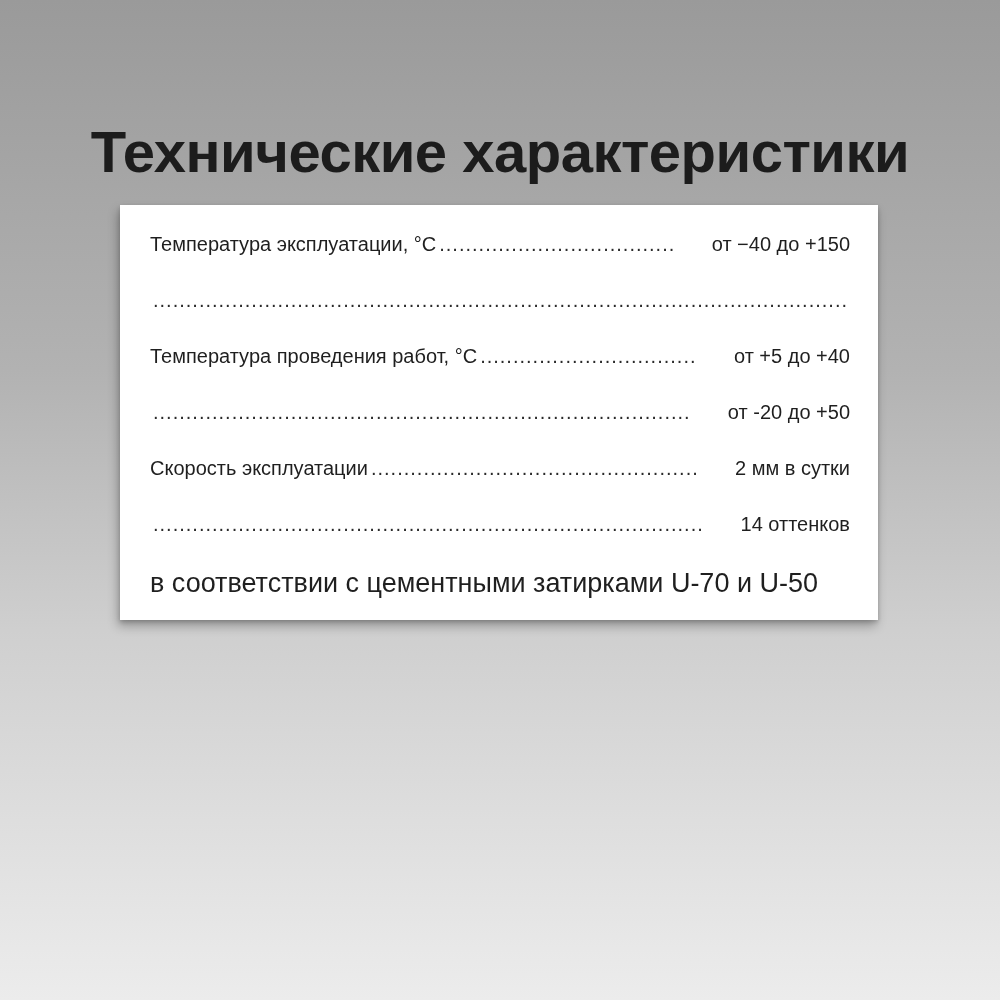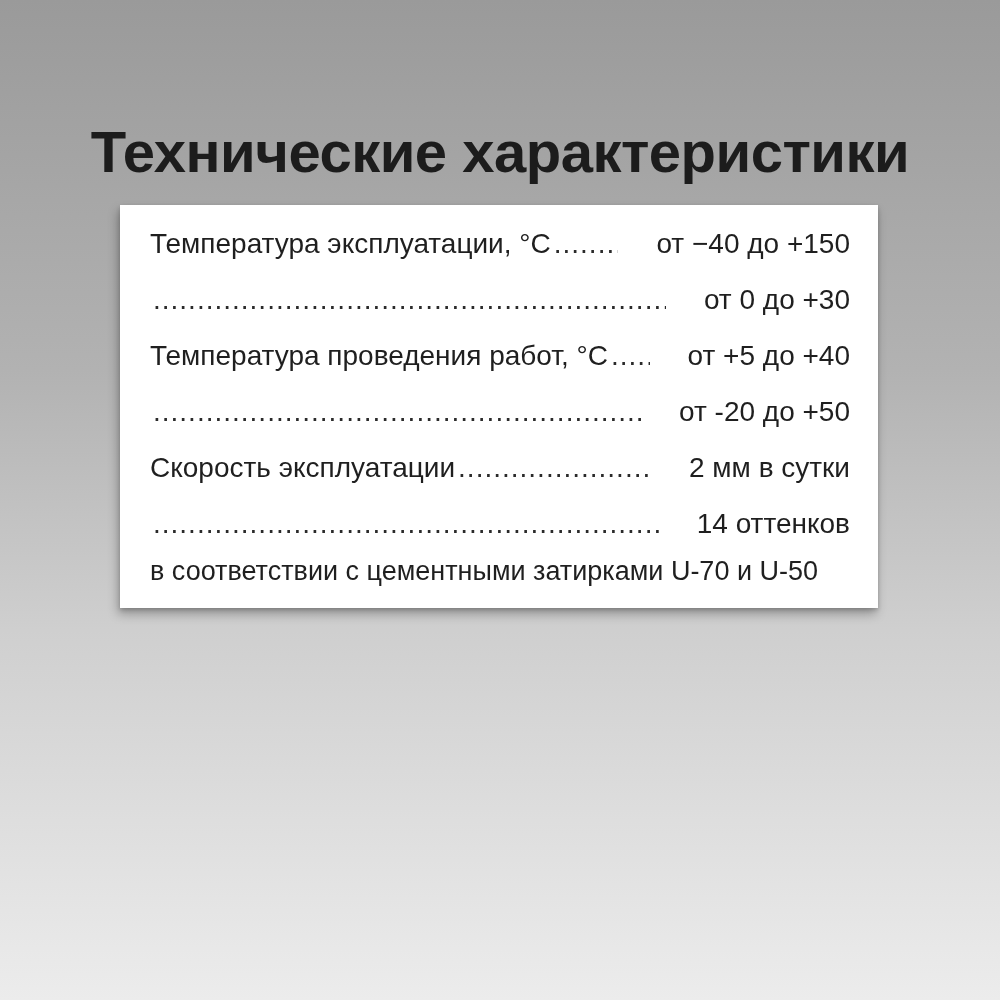--- a/index.html
+++ b/index.html
@@ -28,57 +28,57 @@
     width: 758px;
     box-sizing: border-box;
     background: #ffffff;
     padding: 11px 28px 18px 30px;
     box-shadow: -2px 6px 10px rgba(0,0,0,0.28), 0 2px 4px rgba(0,0,0,0.18);
   }
   .row {
     display: flex;
     align-items: flex-end;
     height: 56px;
-    font-size: 28px;
+    font-size: 20px;
     line-height: 56px;
     color: #1f1f1f;
     white-space: nowrap;
   }
   .row .label { flex: 0 0 auto; }
   .row .dots {
     flex: 1 1 auto;
     overflow: hidden;
     margin: 0 3px;
     letter-spacing: 1px;
     color: #2a2a2a;
   }
   .row .value { flex: 0 0 auto; text-align: right; margin-left: 35px; }
   .note {
     font-size: 27px;
     line-height: 38px;
     color: #1f1f1f;
     white-space: nowrap;
+    margin-top: 12px;
   }
 </style>
 </head>
 <body>
 
 <div class="page-title">Технические характеристики</div>
 
 <div class="spec-card">
 
   <div class="row">
     <span class="label">Температура эксплуатации, °С</span>
     <span class="dots">........................................................................................................................</span>
     <span class="value">от −40 до +150</span>
   </div>
 
   <div class="row">
     <span class="dots">........................................................................................................................</span>
-    <span class="value">от 0 до +30</span>
   </div>
 
   <div class="row">
     <span class="label">Температура проведения работ, °С</span>
     <span class="dots">........................................................................................................................</span>
     <span class="value">от +5 до +40</span>
   </div>
 
   <div class="row">
     <span class="dots">........................................................................................................................</span>

